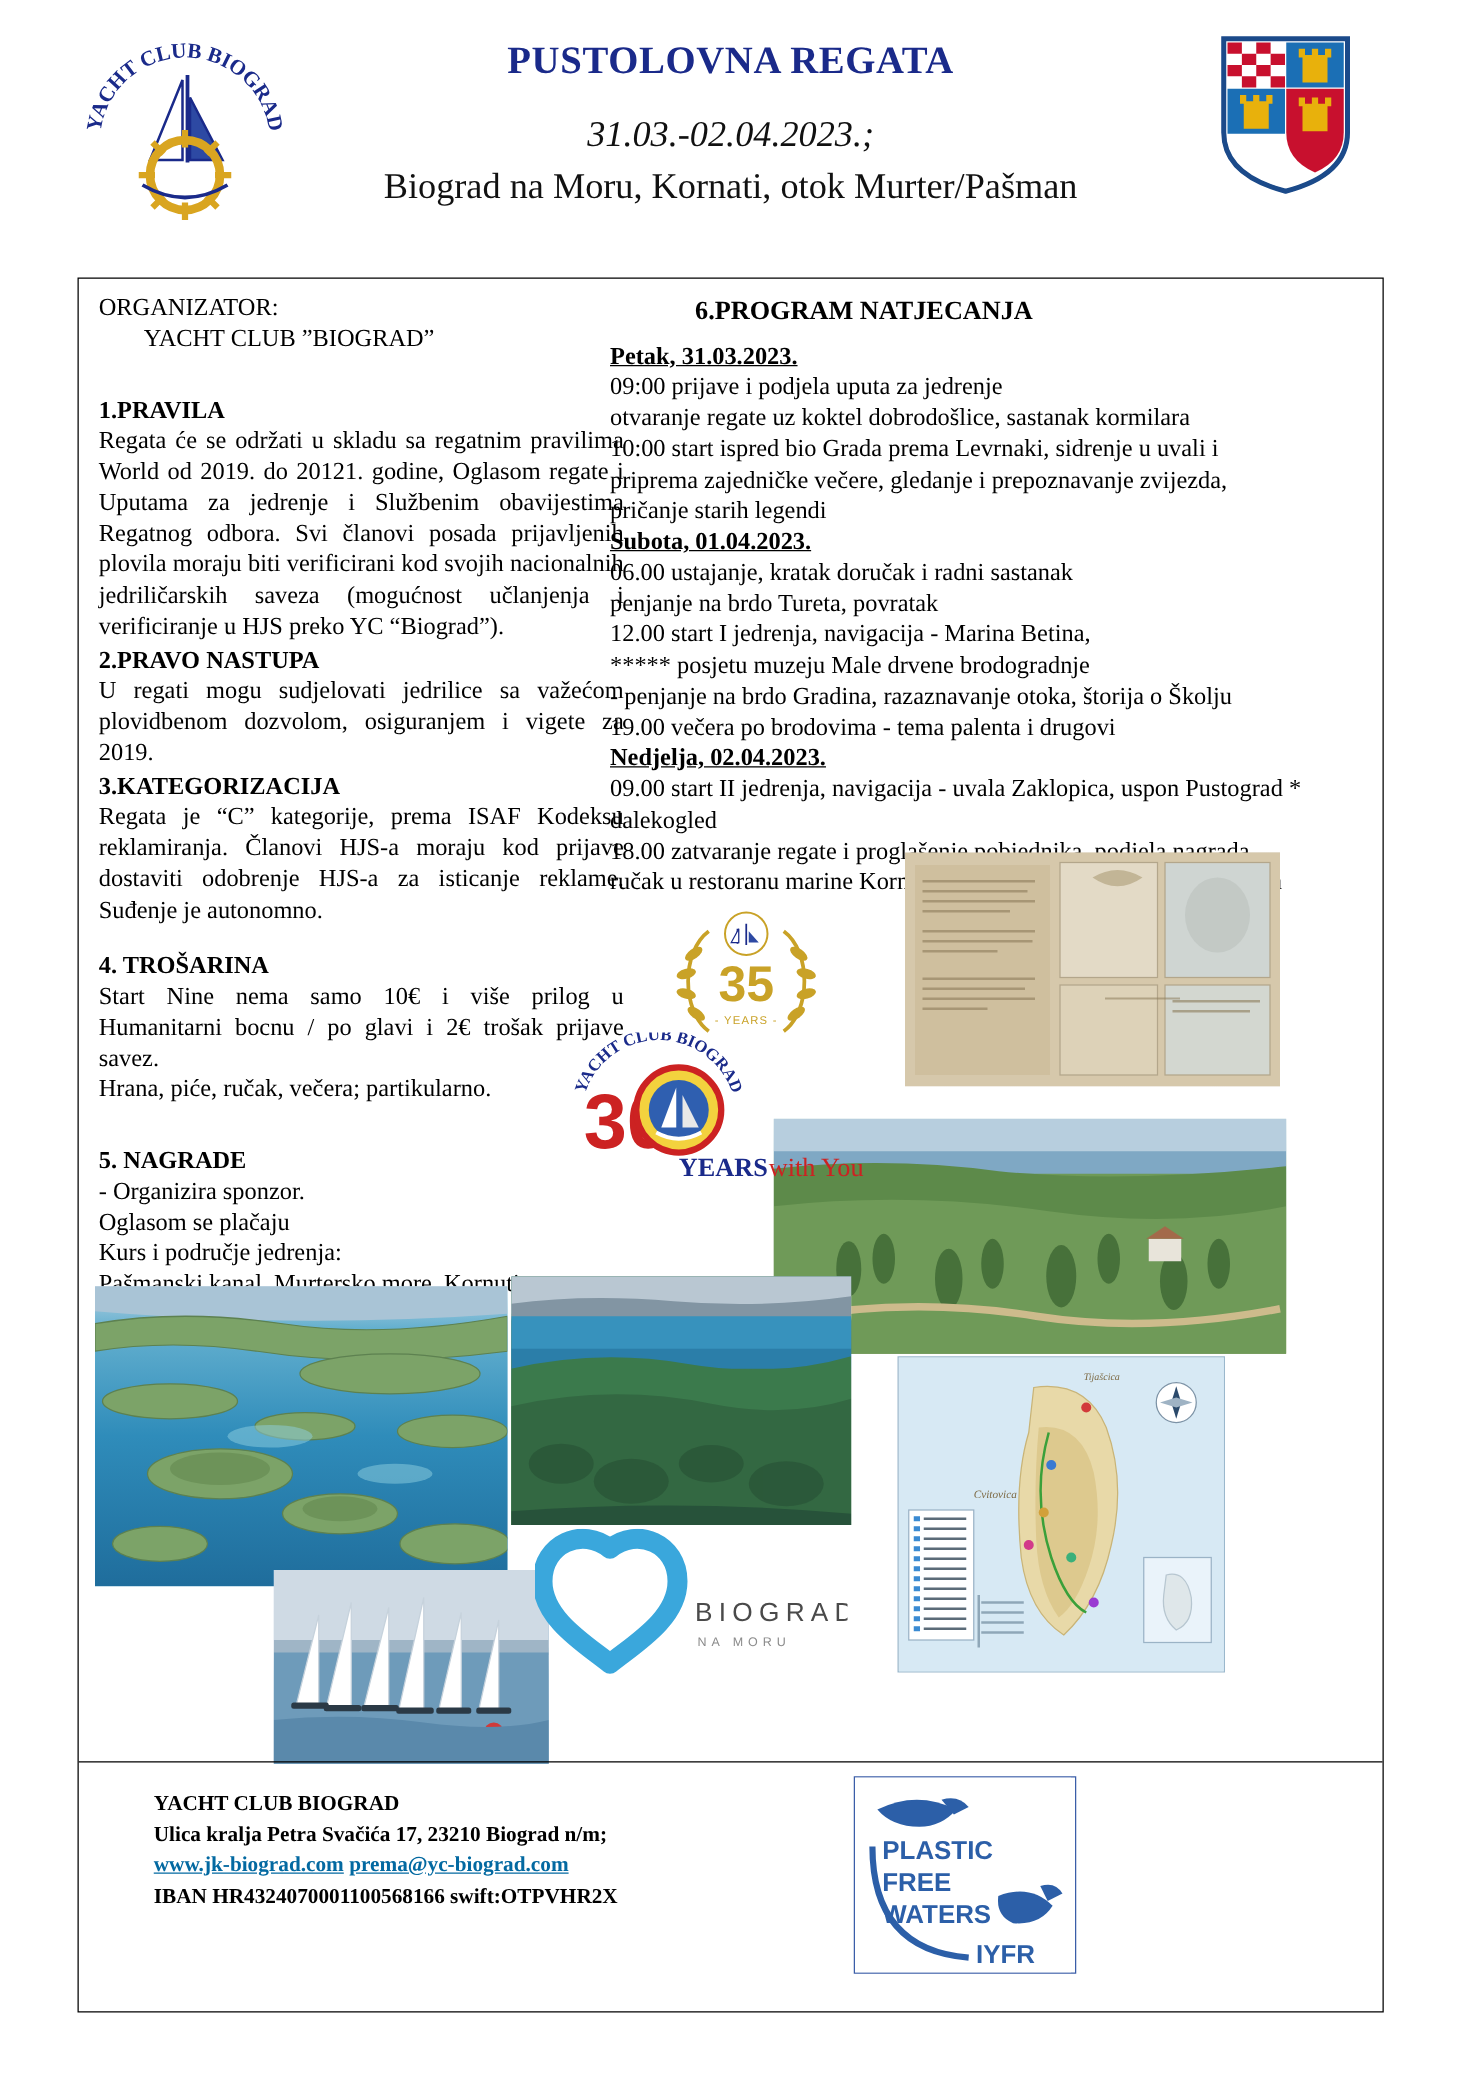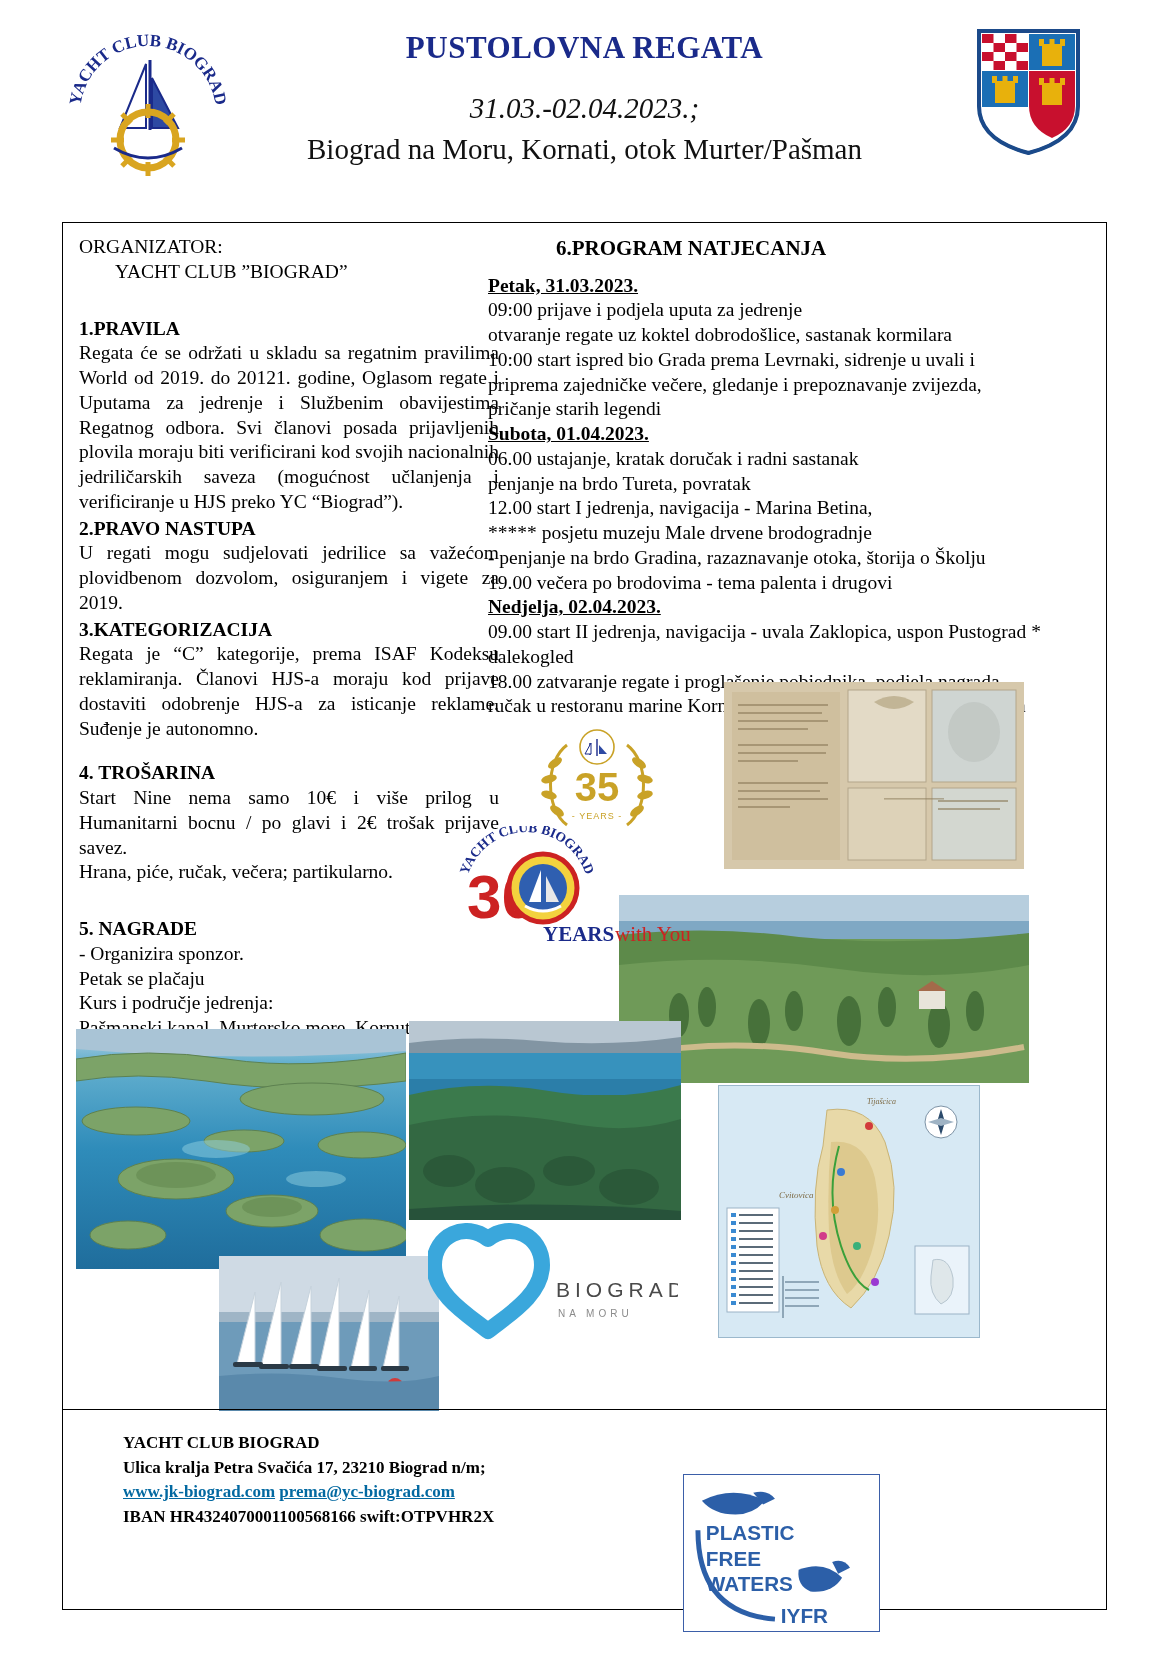--- a/index.html
+++ b/index.html
@@ -104,22 +104,22 @@
     left: 60px; top: 1208px;
     width: 560px;
     font-family: "Liberation Serif", serif;
     font-size: 17px;
     font-weight: bold;
     line-height: 1.45;
   }
   .footer a { color: #0369a1; text-decoration: underline; }
   .plastic-free {
     position: absolute;
-    left: 620px; top: 1251px;
-    width: 197px; height: 158px;
+    left: 620px; top: 1198px;
+    width: 178px; height: 158px;
     border: 1px solid #3b5ea8;
     background: #fff;
   }
 
   
   .img { position: absolute; overflow: hidden; }
 
   
   .photo-kornati {
     left: 13px; top: 806px; width: 330px; height: 240px;
@@ -266,21 +266,21 @@
     <div class="gap-md"></div>
 
     <p class="sec-head">4. TROŠARINA</p>
     <p class="just">Start Nine nema samo 10€ i više prilog u Humanitarni bocnu / po glavi i 2€ trošak prijave savez.</p>
     <p>Hrana, piće, ručak, večera; partikularno.</p>
 
     <div class="gap-lg"></div>
 
     <p class="sec-head">5. NAGRADE</p>
     <p> - Organizira sponzor.</p>
-    <p>Petak se plačaju</p>
+    <p>Oglasom se plačaju</p>
     <p>Kurs i područje jedrenja:</p>
     <p>Pašmanski kanal, Murtersko more, Kornuti</p>
   </div>
 
   <div class="col-right">
     <p class="prog-title">6.PROGRAM NATJECANJA</p>
 
     <p class="day">Petak, 31.03.2023.</p>
     <p>09:00 prijave i podjela uputa za jedrenje</p>
     <p>otvaranje regate uz koktel dobrodošlice, sastanak kormilara</p>

